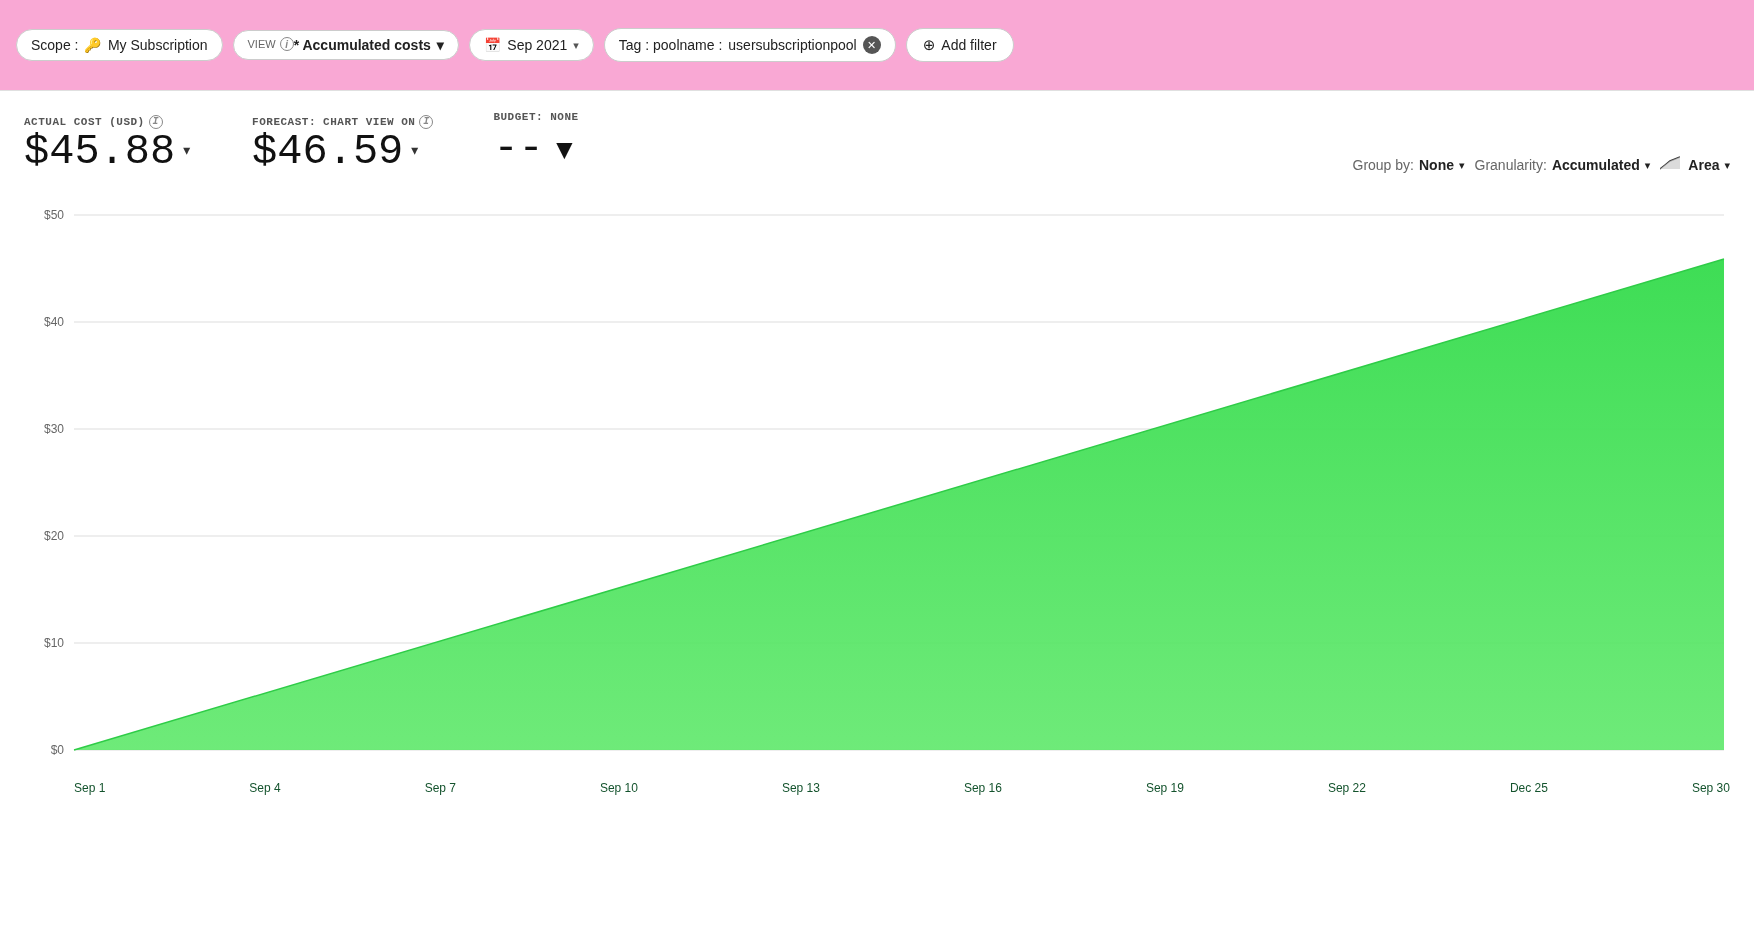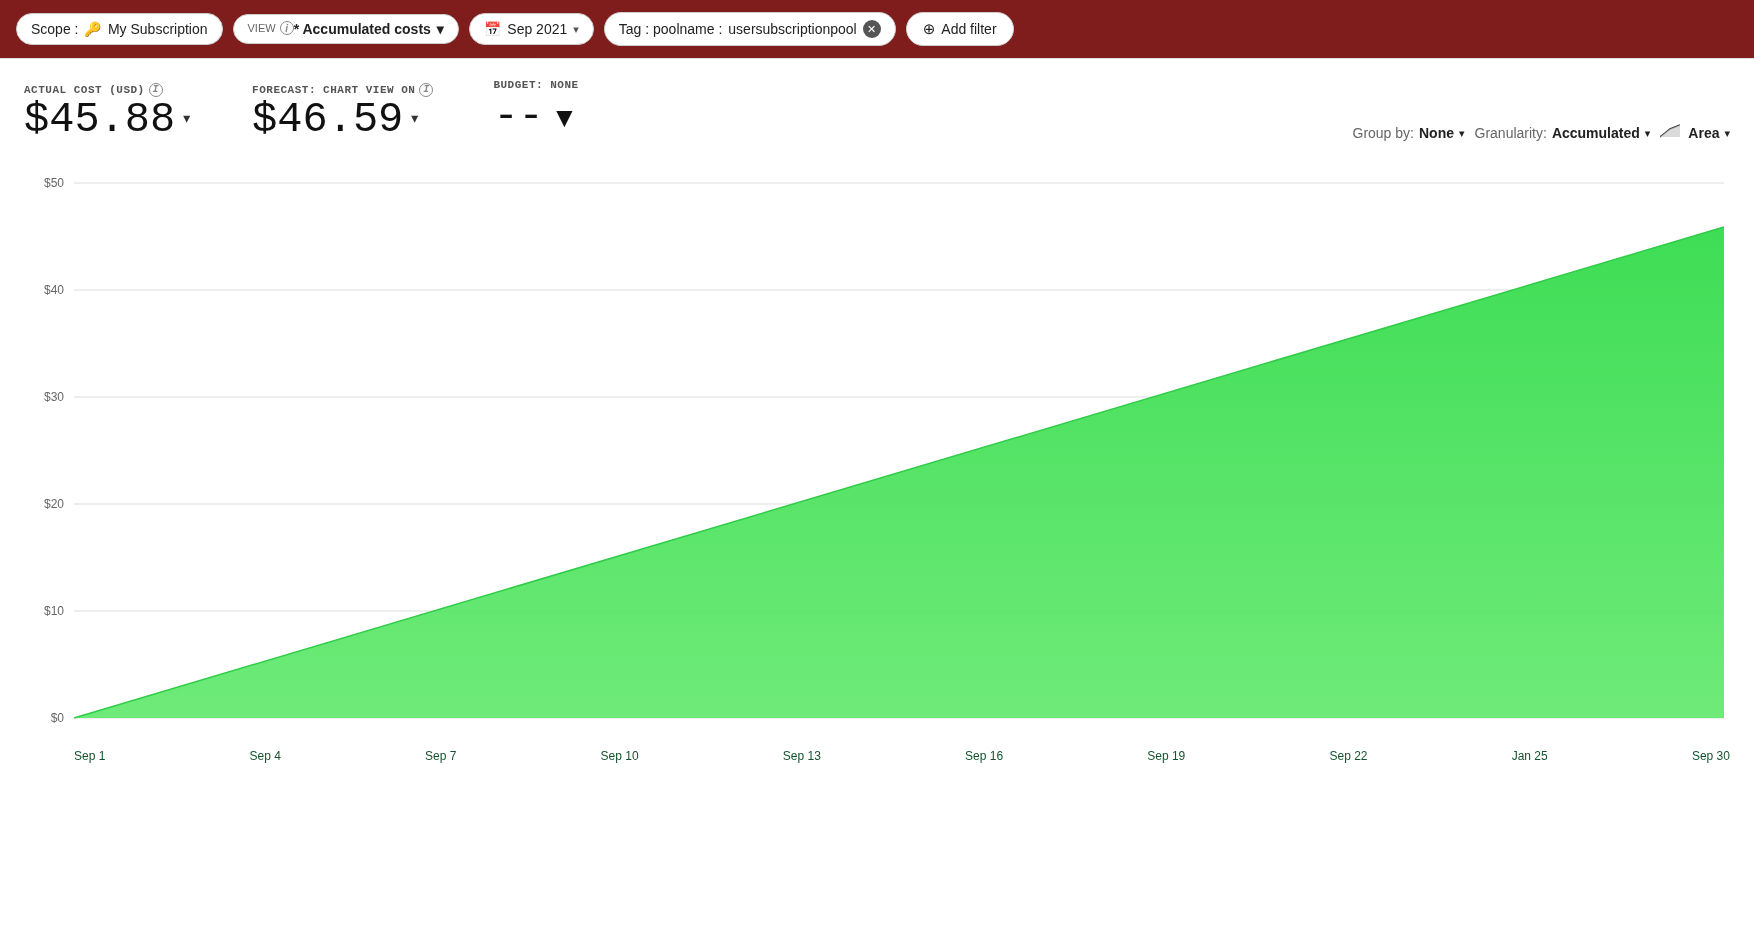--- a/index.html
+++ b/index.html
@@ -8,22 +8,22 @@
       background: #fff;
       width: 1754px;
       height: 930px;
       overflow: hidden;
     }
 
     .top-bar {
       display: flex;
       align-items: center;
       gap: 10px;
-      padding: 12px 16px;
-      background: #7f1d1d;
+      padding: 28px 16px;
+      background: #f9a8d4;
       border-bottom: 1px solid #e0e0e0;
       flex-wrap: nowrap;
     }
 
     .pill-btn {
       display: flex;
       align-items: center;
       gap: 6px;
       border: 1.5px solid #ccc;
       border-radius: 20px;
@@ -309,17 +309,17 @@
     
     <div style="position:absolute; bottom:0; left:50px; right:0; display:flex; justify-content:space-between; font-size:12px; color:#14532d; padding-top:4px;">
       <span>Sep 1</span>
       <span>Sep 4</span>
       <span>Sep 7</span>
       <span>Sep 10</span>
       <span>Sep 13</span>
       <span>Sep 16</span>
       <span>Sep 19</span>
       <span>Sep 22</span>
-      <span>Jan 25</span>
+      <span>Dec 25</span>
       <span>Sep 30</span>
     </div>
   </div>
 </div>
 
 </body></html>

